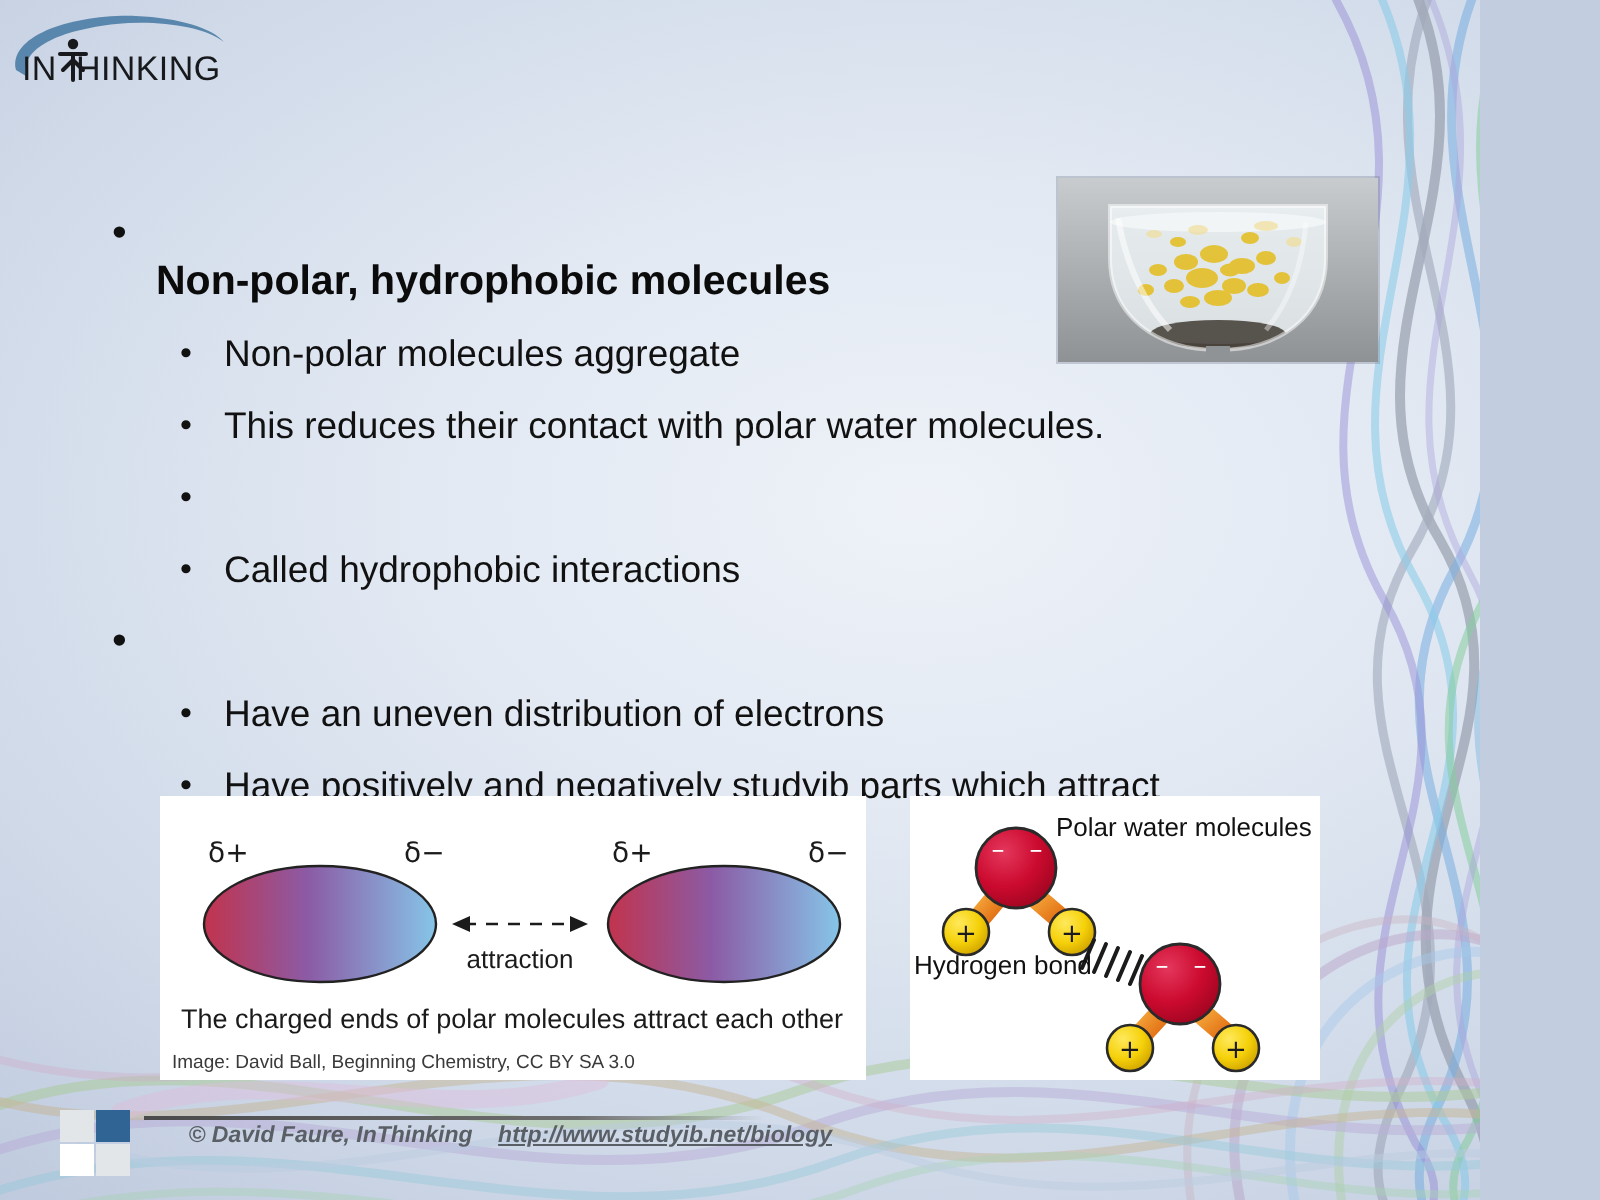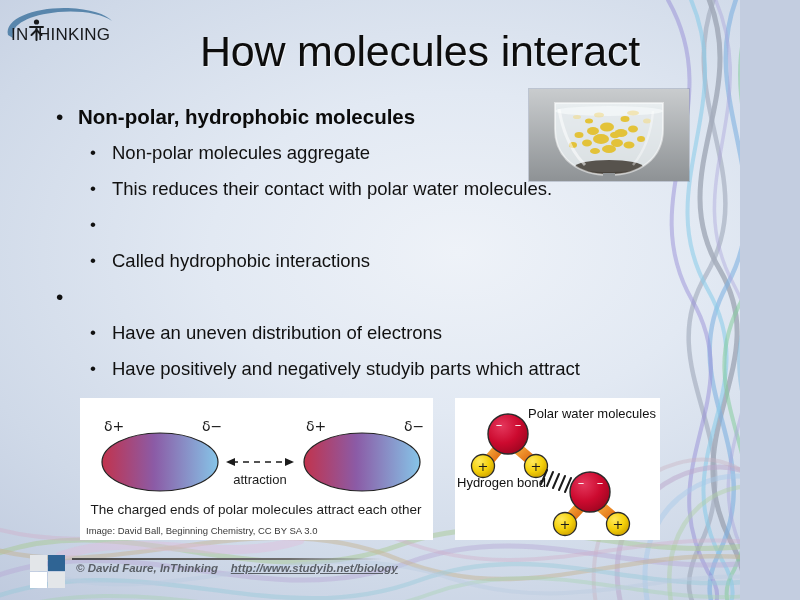--- a/index.html
+++ b/index.html
@@ -30,21 +30,21 @@
     color:#0d0d0d;font-weight:400;
     letter-spacing:-0.2px;
     text-shadow:1px 1px 0 rgba(255,255,255,.55);
   }
 
   
   #bullets{position:absolute;left:56px;top:102px;width:660px;}
   .b-row{display:flex;align-items:flex-start;}
   .l1{margin:0 0 6px 0;}
   .l1 .dot{width:22px;flex:0 0 22px;font-size:21px;line-height:30px;color:#111;text-align:left;}
-  .l1 .txt{font-size:20.5px;line-height:30px;font-weight:bold;color:#0b0b0b;}
+  .l1 .txt{font-size:20.5px;line-height:30px;font-weight:bold;color:#0b0b0b;margin-top:24px;}
   .l2{margin:0 0 7px 34px;}
   .l2 .dot{width:22px;flex:0 0 22px;font-size:17px;line-height:29px;color:#111;}
   .l2 .txt{font-size:18.5px;line-height:29px;color:#111;}
 
   
   #photo{
     position:absolute;left:529px;top:89px;width:160px;height:92px;
     overflow:hidden;
     box-shadow:0 0 0 1px rgba(120,130,145,.35);
     background:#9fa3a6;
@@ -58,21 +58,21 @@
   .panel svg{display:block;}
 
   
   #footer-logo{position:absolute;left:30px;top:555px;width:36px;height:34px;}
   #footer-logo div{position:absolute;width:17px;height:16px;}
   #footer-rule{position:absolute;left:72px;top:558px;width:310px;height:2px;
     background:linear-gradient(90deg,#4a4a4a,#6e6e6e 70%,rgba(110,110,110,0));}
   #footer-text{
     position:absolute;left:76px;top:561px;width:340px;
     font-size:11.5px;line-height:15px;font-style:italic;font-weight:bold;
-    color:#5a5f66;white-space:nowrap;
+    color:#5a5f66;white-space:nowrap;text-align:right;
   }
   #footer-text .lnk{text-decoration:underline;}
 
   
   #qr{position:absolute;left:757px;top:552px;width:38px;height:38px;background:#fff;padding:2px;}
   #qr svg{display:block;}
 </style>
 </head>
 <body>
 
@@ -124,21 +124,20 @@
       <g stroke="#17191c" stroke-width="2" fill="none" stroke-linecap="round">
         <line x1="28" y1="25" x2="41" y2="25"></line>
         <line x1="34.5" y1="25" x2="34.5" y2="38"></line>
         <line x1="34.5" y1="28" x2="29.5" y2="33"></line>
         <line x1="34.5" y1="28" x2="39.5" y2="33"></line>
       </g>
       <circle cx="34.5" cy="20" r="2.6" fill="#17191c"></circle>
     </svg>
   </div>
 
-  <div id="title">How molecules interact</div>
 
   <div id="bullets">
 
     <div class="b-row l1">
       <span class="dot">•</span>
       <span class="txt">Non-polar, hydrophobic molecules</span>
     </div>
 
     <div class="b-row l2">
       <span class="dot">•</span>

